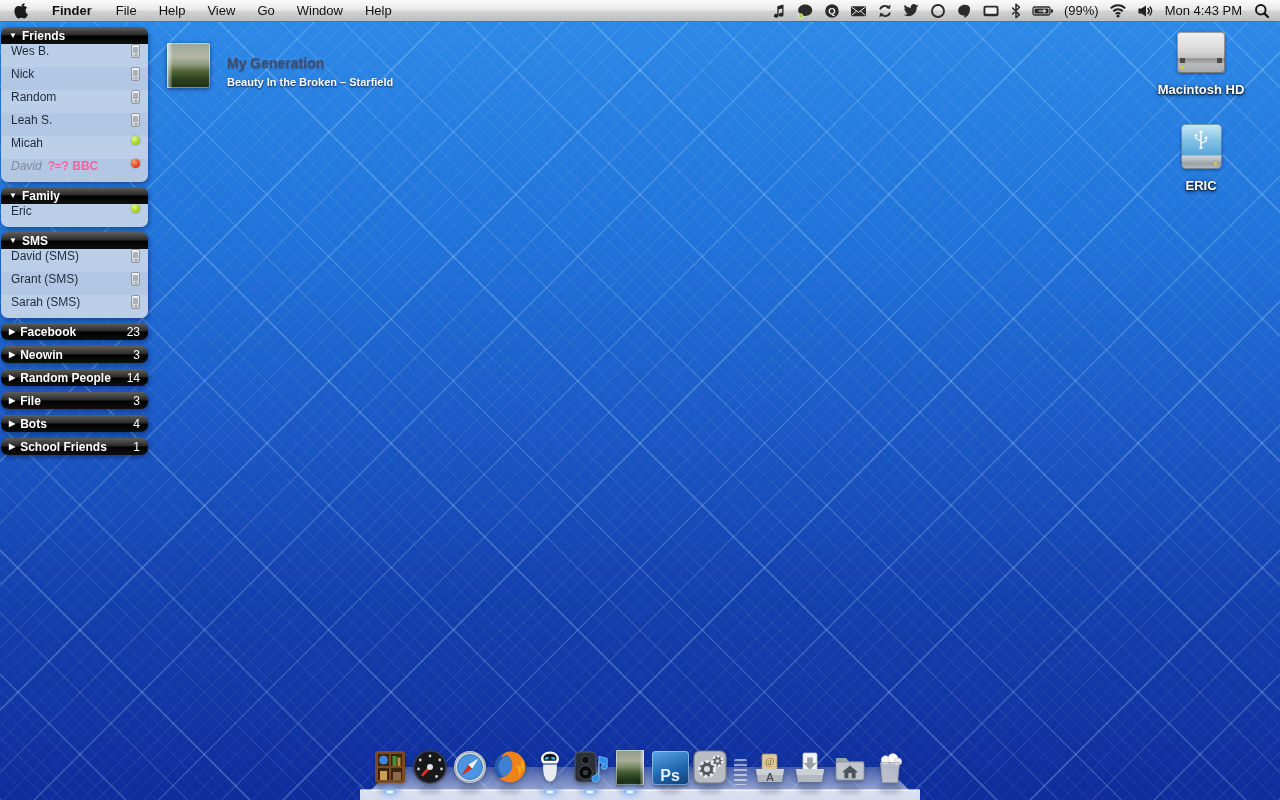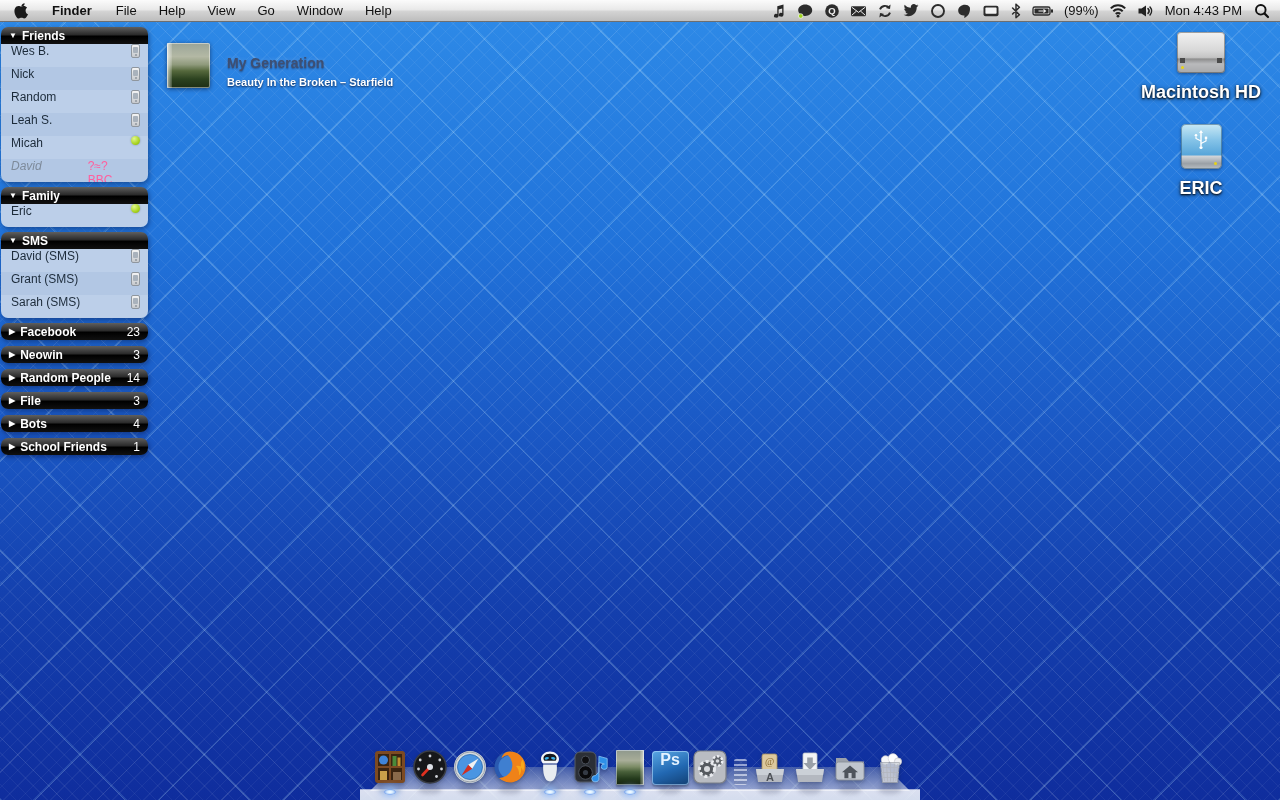--- a/index.html
+++ b/index.html
@@ -62,38 +62,38 @@
     background:linear-gradient(180deg,#5f5f5f 0%,#2a2a2a 46%,#000 54%,#101010 100%);
     color:#fff; font-weight:bold; cursor:default;
   }
   .bl-header .tri { font-size:8px; margin-right:5px; line-height:1; }
   .bl-header .cnt { margin-left:auto; font-weight:normal; }
   .bl-collapsed { height:17px; margin-bottom:6px; }
   .bl-row {
     height:23px; display:flex; align-items:flex-start; padding:0 8px 0 10px;
     background:#bccfe9; color:#1c2b3a; cursor:default;
   }
-  .bl-row.alt { background:#b2c7e4;gap:40px; }
+  .bl-row.alt { background:#b2c7e4; }
   .bl-row .stat { margin-left:auto; }
   .bl-row .muted { color:#7e8b9b;font-style:italic; }
-  .bl-row .pink { color:#ff5f9e; font-weight:normal; margin-left:6px; }
+  .bl-row .pink { color:#ff5f9e; font-weight:bold; margin-left:6px; }
   .dot { width:9px; height:9px; border-radius:50%; display:block; }
   .dot.online { background:radial-gradient(circle at 35% 30%, #e2f78e, #a8d420 60%, #7ba30c); box-shadow:0 0 2px rgba(0,0,0,0.35);}
   .dot.away   { background:radial-gradient(circle at 35% 30%, #ff9d70, #e8411d 60%, #a82606); box-shadow:0 0 2px rgba(0,0,0,0.35);}
   .mob { width:9px; height:14px; border:1px solid #8f969e; border-radius:2px; position:relative;
     background:linear-gradient(180deg,#f4f4f4,#c6c9cd); display:block; }
   .mob::before { content:""; position:absolute; left:1px; right:1px; top:2px; height:6px;
     background:#a9b2bc; border-radius:1px; }
   .mob::after { content:""; position:absolute; left:50%; transform:translateX(-50%); bottom:1px;
     width:2px; height:2px; border-radius:50%; background:#8f969e; }
 
   
   .desk-icon { position:absolute; width:130px; text-align:center; cursor:default; }
   .desk-icon .ic { margin:0 auto; position:relative; }
-  .desk-icon .lbl { margin-top:9px; color:#fff; font-size:18px; font-weight:bold;
+  .desk-icon .lbl { margin-top:9px; color:#fff; font-size:13px; font-weight:bold;
     text-shadow:0 1px 2px rgba(0,0,0,0.9), 0 1px 4px rgba(0,0,0,0.7); }
   .di-hd { left:1136px; top:32px; }
   .drive-hd { width:48px; height:41px; border-radius:4px;
     background:linear-gradient(180deg,#f2f2f2 0%,#d8d8d8 45%,#c4c4c4 62%,#8e8e8e 66%,#b9babc 78%,#a7a8aa 100%);
     box-shadow:inset 0 0 0 1px rgba(60,60,60,0.45), 0 1px 3px rgba(0,10,40,0.4); position:relative; }
   .drive-hd::before, .drive-hd::after { content:""; position:absolute; top:26px; width:5px; height:5px; background:#4a4a4a; }
   .drive-hd::before { left:3px; } .drive-hd::after { right:3px; }
   .drive-hd .led { position:absolute; left:4px; bottom:4px; width:3px; height:3px; border-radius:50%; background:#e8d415; }
   .di-eric { left:1136px; top:124px; }
   .drive-usb { width:41px; height:45px; border-radius:5px; position:relative;
@@ -114,21 +114,21 @@
   .dock-icon { position:relative; width:37px; height:37px; display:flex; align-items:flex-end; justify-content:center; cursor:pointer; }
   .dock-icon svg { display:block; filter:drop-shadow(0 2px 2px rgba(10,20,50,0.35)); }
   .dock-icon::after { content:""; position:absolute; top:100%; left:18%; width:64%; height:9px;
     background:rgba(25,35,70,0.20); border-radius:50%; filter:blur(2px); }
   .light { position:absolute; left:50%; transform:translateX(-50%); bottom:-10px; width:13px; height:6px; border-radius:50%;
     background:radial-gradient(ellipse at center,#fff 0%,#cfe8ff 35%,rgba(100,160,255,0.6) 60%,rgba(100,160,255,0) 80%);
     box-shadow:0 0 7px 2px rgba(150,195,255,0.85); z-index:3; }
   .dock-sep { width:13px; height:26px; align-self:flex-end; margin:0 2px 0 2px;
     background:repeating-linear-gradient(180deg, rgba(255,255,255,0.55) 0 2px, rgba(110,122,148,0.25) 2px 5px);
     border-radius:2px; }
-  .icon-ps { width:50px; height:34px; border-radius:4px; display:flex; align-items:flex-start; justify-content:center;
+  .icon-ps { width:50px; height:34px; border-radius:4px; display:flex; align-items:flex-end; justify-content:center;
     background:linear-gradient(160deg,#5aa7e4 0%,#2268b2 55%,#123f72 100%);
     box-shadow:inset 0 0 0 1px rgba(180,220,255,0.6), 0 2px 2px rgba(10,20,50,0.35);
     color:#e4f2ff; font-size:16px; font-weight:bold; }
   .icon-album { width:28px; height:35px; border-radius:1px; position:relative;
     background:linear-gradient(180deg,#8e988c 0%,#a8ad98 30%,#7c8c66 48%,#49603a 62%,#243a1c 82%,#16240f 100%);
     box-shadow:inset 0 0 0 1px rgba(230,240,255,0.5), 0 2px 2px rgba(10,20,50,0.35); }
   .icon-album::before { content:""; position:absolute; right:0; top:0; bottom:0; width:4px;
     background:linear-gradient(270deg,rgba(255,255,255,0.55),rgba(255,255,255,0.1)); }
 </style>
 </head>

